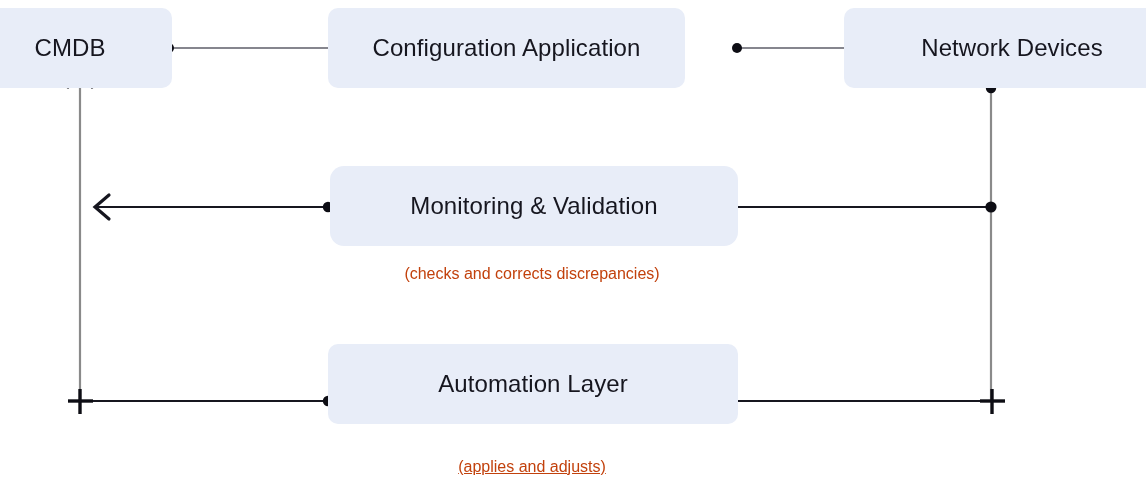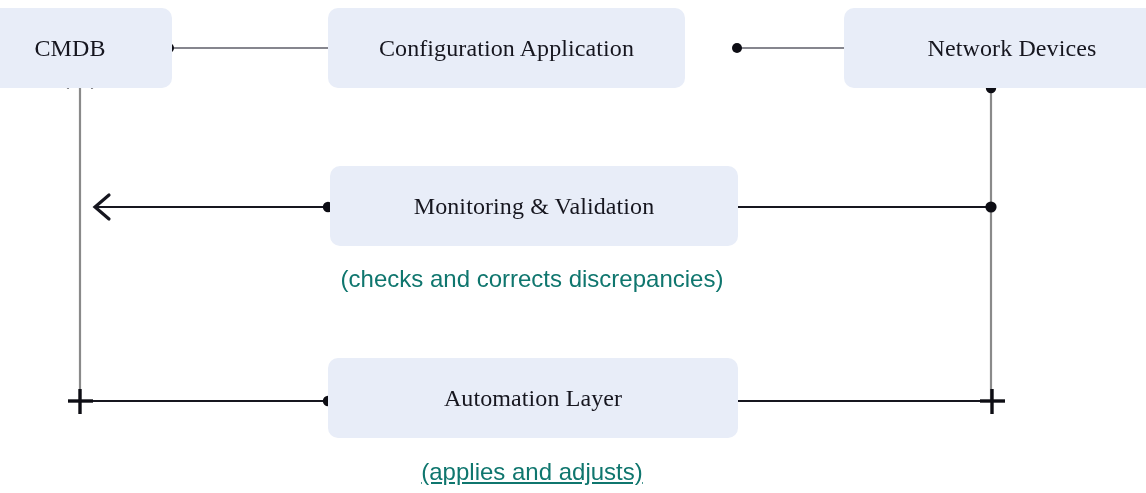--- a/index.html
+++ b/index.html
@@ -30,43 +30,43 @@
     position: absolute;
     box-sizing: border-box;
     background: #e8edf8;
     border-radius: 10px;
     display: flex;
     align-items: center;
     justify-content: center;
     z-index: 2;
   }
   .node-label {
-    font-family: Liberation Serif, serif;
+    font-family: Liberation Sans, sans-serif;
     font-size: 24px;
     font-weight: 400;
     color: #16161f;
     letter-spacing: 0.1px;
     white-space: nowrap;
   }
   .caption {
     position: absolute;
     text-align: center;
     font-family: "Liberation Sans", sans-serif;
-    font-size: 24px;
+    font-size: 16px;
     font-weight: 400;
-    color: #0f766e;
+    color: #c2410c;
     white-space: nowrap;
     z-index: 2;
   }
   
   #node-cmdb      { left: -32px; top: 8px;   width: 204px; height: 80px; }
   #node-configapp { left: 328px; top: 8px;   width: 357px; height: 80px; }
   #node-netdev    { left: 844px; top: 8px;   width: 336px; height: 80px; }
-  #node-monitor   { left: 330px; top: 166px; width: 408px; height: 80px; }
-  #node-automation{ left: 328px; top: 358px; width: 410px; height: 80px; }
+  #node-monitor   { left: 330px; top: 166px; width: 408px; height: 80px; border-radius: 14px; }
+  #node-automation{ left: 328px; top: 344px; width: 410px; height: 80px; }
 
   #caption-monitor    { left: 282px; top: 265px; width: 500px; }
   #caption-automation { left: 282px; top: 458px; width: 500px; text-decoration: underline; }
 </style>
 </head>
 <body>
 
 <div id="diagram-root">
 
   <svg id="wires" viewBox="0 0 1146 493" width="1146" height="493" xmlns="http://www.w3.org/2000/svg">

